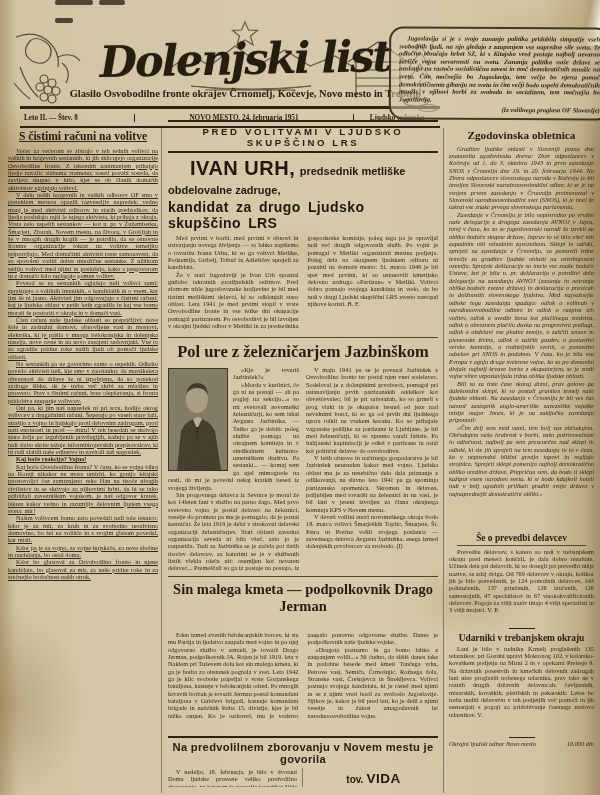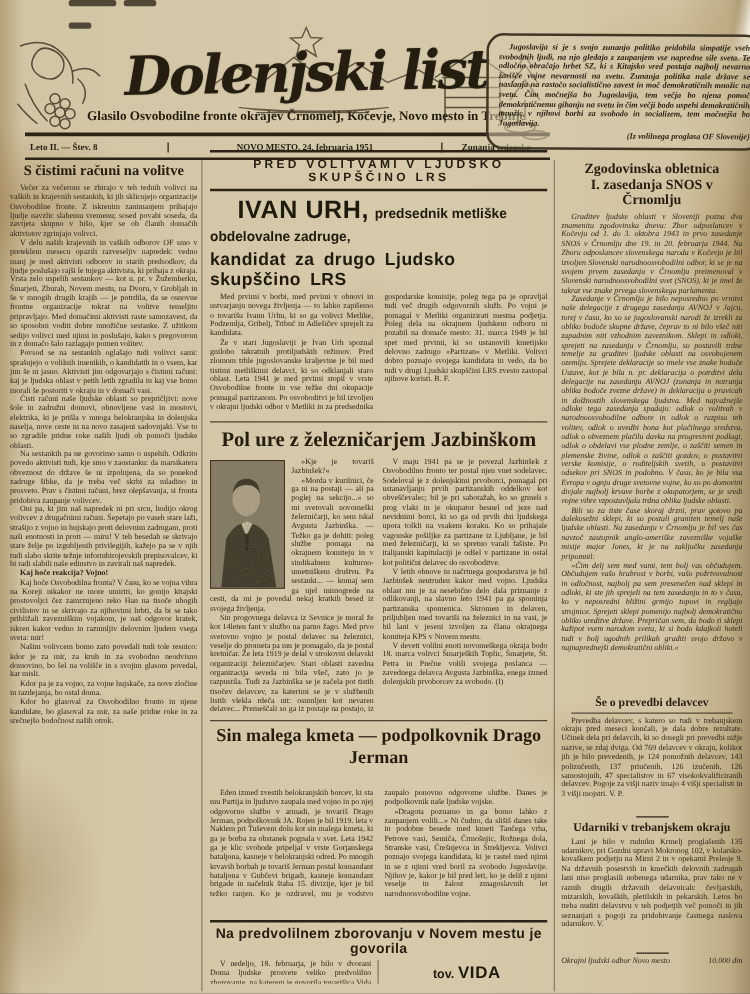--- a/index.html
+++ b/index.html
@@ -38,21 +38,21 @@
 
   .quote-box{position:absolute;left:389px;top:27px;width:201px;z-index:3;
     border:2px solid #403724;border-radius:14px;padding:6px 8px 4px 8px;background:rgba(214,202,171,.55);
     font-style:italic;font-weight:bold;font-size:6.6px;line-height:7.6px;text-align:justify;color:#2b2415;transform:rotate(.3deg);}
   .quote-box .attr{text-align:right;font-weight:bold;margin-top:3px;}
 
   .vrule{position:absolute;top:128px;width:1px;height:665px;background:rgba(47,39,25,.45);}
   .v1{left:161px}.v2{left:443px}
 
   
-  .colL{position:absolute;left:8px;top:130px;width:150px;height:663px;overflow:hidden;}
+  .colL{position:absolute;left:8px;top:130px;width:150px;height:663px;overflow:hidden;text-decoration:underline;}
   .colM{position:absolute;left:168px;top:120px;width:270px;height:667px;overflow:hidden;}
   .colR{position:absolute;left:449px;top:128px;width:145px;height:665px;overflow:hidden;}
 
   p{margin:0;}
   .body-text{font-size:6.35px;line-height:7.35px;text-align:justify;}
   .body-text p{text-indent:8px;}
   .italic{font-style:italic;}
 
   .colL h1{margin:0 0 4px 0;font-size:11.6px;line-height:13px;text-align:center;color:#241d10;}
 
@@ -134,21 +134,21 @@
     <path d="M70 52 L95 34 L115 46 L140 26 L165 44 L190 30 L215 46 L240 36 L260 48"></path>
     <path d="M96 66 q60 8 120 0 q-60 6 -120 0z M110 70 l90 0" stroke-width="1"></path>
   </svg>
 
   <div class="mast-title">Dolenjski list</div>
   <div class="subtitle">Glasilo Osvobodilne fronte okrajev Črnomelj, Kočevje, Novo mesto in Trebnje</div>
 
   <div class="datebar">
     <div class="c1">Leto II. — Štev. 8</div>
     <div class="c2">NOVO MESTO, 24. februarja 1951</div>
-    <div class="c3">Zunanja tedensko</div>
+    <div class="c3">Ljudsko tedensko</div>
   </div>
 
   <div class="quote-box">
     <p style="text-indent:8px">Jugoslavija si je s svojo zunanjo politiko pridobila simpatije vseh svobodnih ljudi, na njo gledajo z zaupanjem vse napredne sile sveta. Te odločno obračajo hrbet SZ, ki s Kitajsko vred postaja najbolj nevarno žarišče vojne nevarnosti na svetu. Zunanja politika naše države se naslanja na rastočo socialistično zavest in moč demokratičnih množic na svetu. Čim močnejša bo Jugoslavija, tem večja bo njena pomoč demokratičnemu gibanju na svetu in čim večji bodo uspehi demokratičnih množic v njihovi borbi za svobodo in socializem, tem močnejša bo Jugoslavija.</p>
     <div class="attr">(Iz volilnega proglasa OF Slovenije)</div>
   </div>
 
   <div class="vrule v1"></div>
   <div class="vrule v2"></div>
 
@@ -233,21 +233,20 @@
           <span class="pfx">tov.</span><span class="nm">VIDA TOMŠIČEVA</span>
         </div>
 
       </div>
     </div>
   </div>
 
   <div class="colR">
     <h2>
       <div>Zgodovinska obletnica</div>
-      <div>I. zasedanja SNOS v Črnomlju</div>
     </h2>
     <div class="body-text italic snos-text">
       <p>Graditev ljudske oblasti v Sloveniji pozna dva znamenita zgodovinska dneva: Zbor odposlancev v Kočevju od 1. do 3. oktobra 1943 in prvo zasedanje SNOS v Črnomlju dne 19. in 20. februarja 1944. Na Zboru odposlancev slovenskega naroda v Kočevju je bil izvoljen Slovenski narodnoosvobodilni odbor, ki se je na svojem prvem zasedanju v Črnomlju preimenoval v Slovenski narodnoosvobodilni svet (SNOS), ki je imel že takrat vse znake prvega slovenskega parlamenta.</p>
       <p>Zasedanje v Črnomlju je bilo neposredno po vrnitvi naše delegacije z drugega zasedanja AVNOJ v Jajcu, torej v času, ko so se jugoslovanski narodi že izrekli za obliko bodoče skupne države, čeprav to ni bilo všeč niti zapadnim niti vzhodnim zaveznikom. Sklepi in odloki, sprejeti na zasedanju v Črnomlju, so postavili trdne temelje za graditev ljudske oblasti na osvobojenem ozemlju. Sprejete deklaracije so imele vse znake bodoče Ustave, kot je bila n. pr. deklaracija o potrditvi dela delegacije na zasedanju AVNOJ (zunanja in notranja oblika bodoče zvezne države) in deklaracija o pravicah in dolžnostih slovenskega ljudstva. Med najvažnejše odloke tega zasedanja spadajo: odlok o volitvah v narodnoosvobodilne odbore in odlok o razpisu teh volitev, odlok o uvedbi bona kot plačilnega sredstva, odlok o obveznem plačilu davka na progresivni podlagi, odlok o obdelavi vse plodne zemlje, o zaščiti semen in plemenske živine, odlok o zaščiti gozdov, o postavitvi verske komisije, o roditeljskih svetih, o postavitvi odsekov pri SNOS in podobno. V času, ko je bila vsa Evropa v ognju druge svetovne vojne, ko so po domovini divjale najbolj krvave borbe z okupatorjem, se je sredi vojne vihre vzpostavljala trdna oblika ljudske oblasti.</p>
       <p>Bili so za tiste čase skoraj drzni, prav gotovo pa dalekosežni sklepi, ki so postali graniten temelj naše ljudske oblasti. Na zasedanju v Črnomlju je bil ves čas navzoč zastopnik anglo-ameriške zavezniške vojaške misije major Jones, ki je na zaključku zasedanja pripomnil:</p>
       <p>»Čim delj sem med vami, tem bolj vas občudujem. Občudujem vašo hrabrost v borbi, vašo požrtvovalnost in odločnost, najbolj pa sem presenečen nad sklepi in odloki, ki ste jih sprejeli na tem zasedanju in to v času, ko v neposredni bližini grmijo topovi in regljajo strojnice. Sprejeti sklepi pomenijo najbolj demokratično obliko ureditve države. Prepričan sem, da bodo ti sklepi kažipot vsem narodom sveta, ki si bodo kdajkoli hoteli tudi v bolj ugodnih prilikah graditi svojo državo v najnaprednejši demokratični obliki.«</p>
     </div>
 
     <div class="sub-head u">Še o prevedbi delavcev</div>
     <p class="body-text prevedba-text" style="text-indent:8px">Prevedba delavcev, s katero so tudi v trebanjskem okraju pred meseci končali, je dala dobre rezultate. Učinek dela pri delavcih, ki so dosegli pri prevedbi nižje nazive, se zdaj dviga. Od 769 delavcev v okraju, kolikor jih je bilo prevedenih, je 124 pomožnih delavcev, 143 polizučenih, 137 priučenih, 126 izučenih, 126 samostojnih, 47 specialistov in 67 visokokvalificiranih delavcev. Pogoje za višji naziv imajo 4 višji specialisti in 3 višji mojstri.   V. P.</p>

